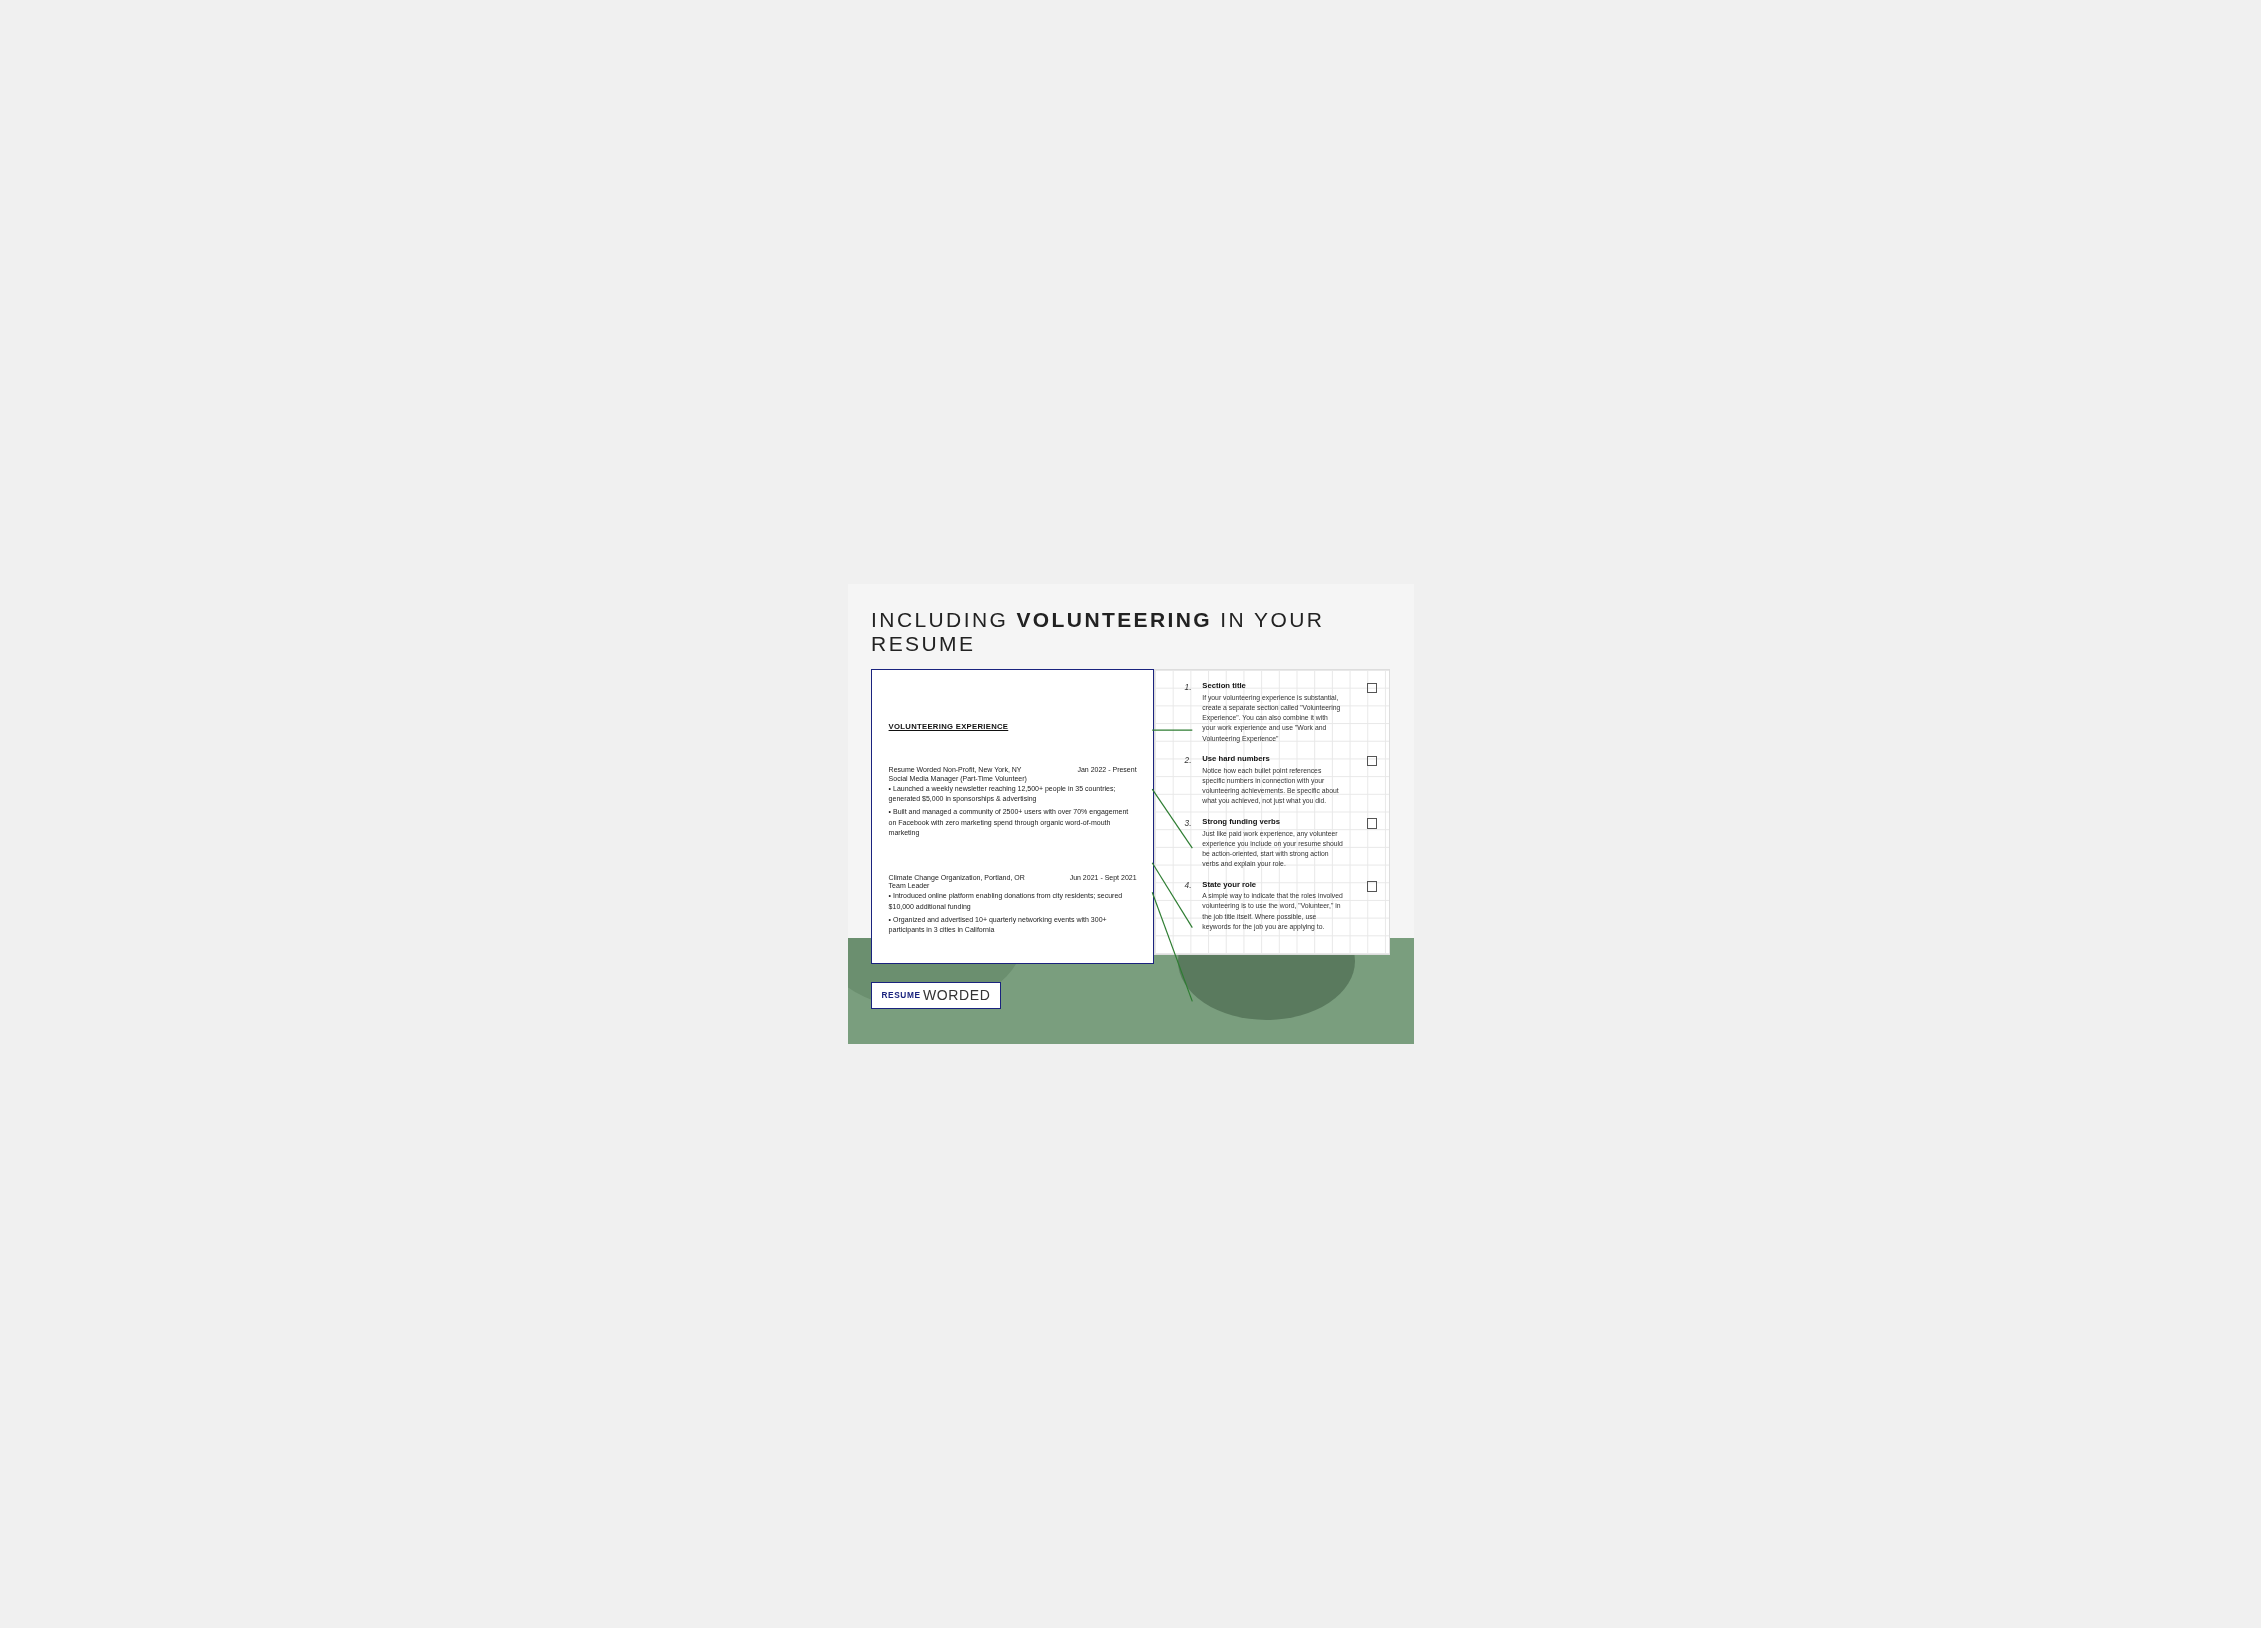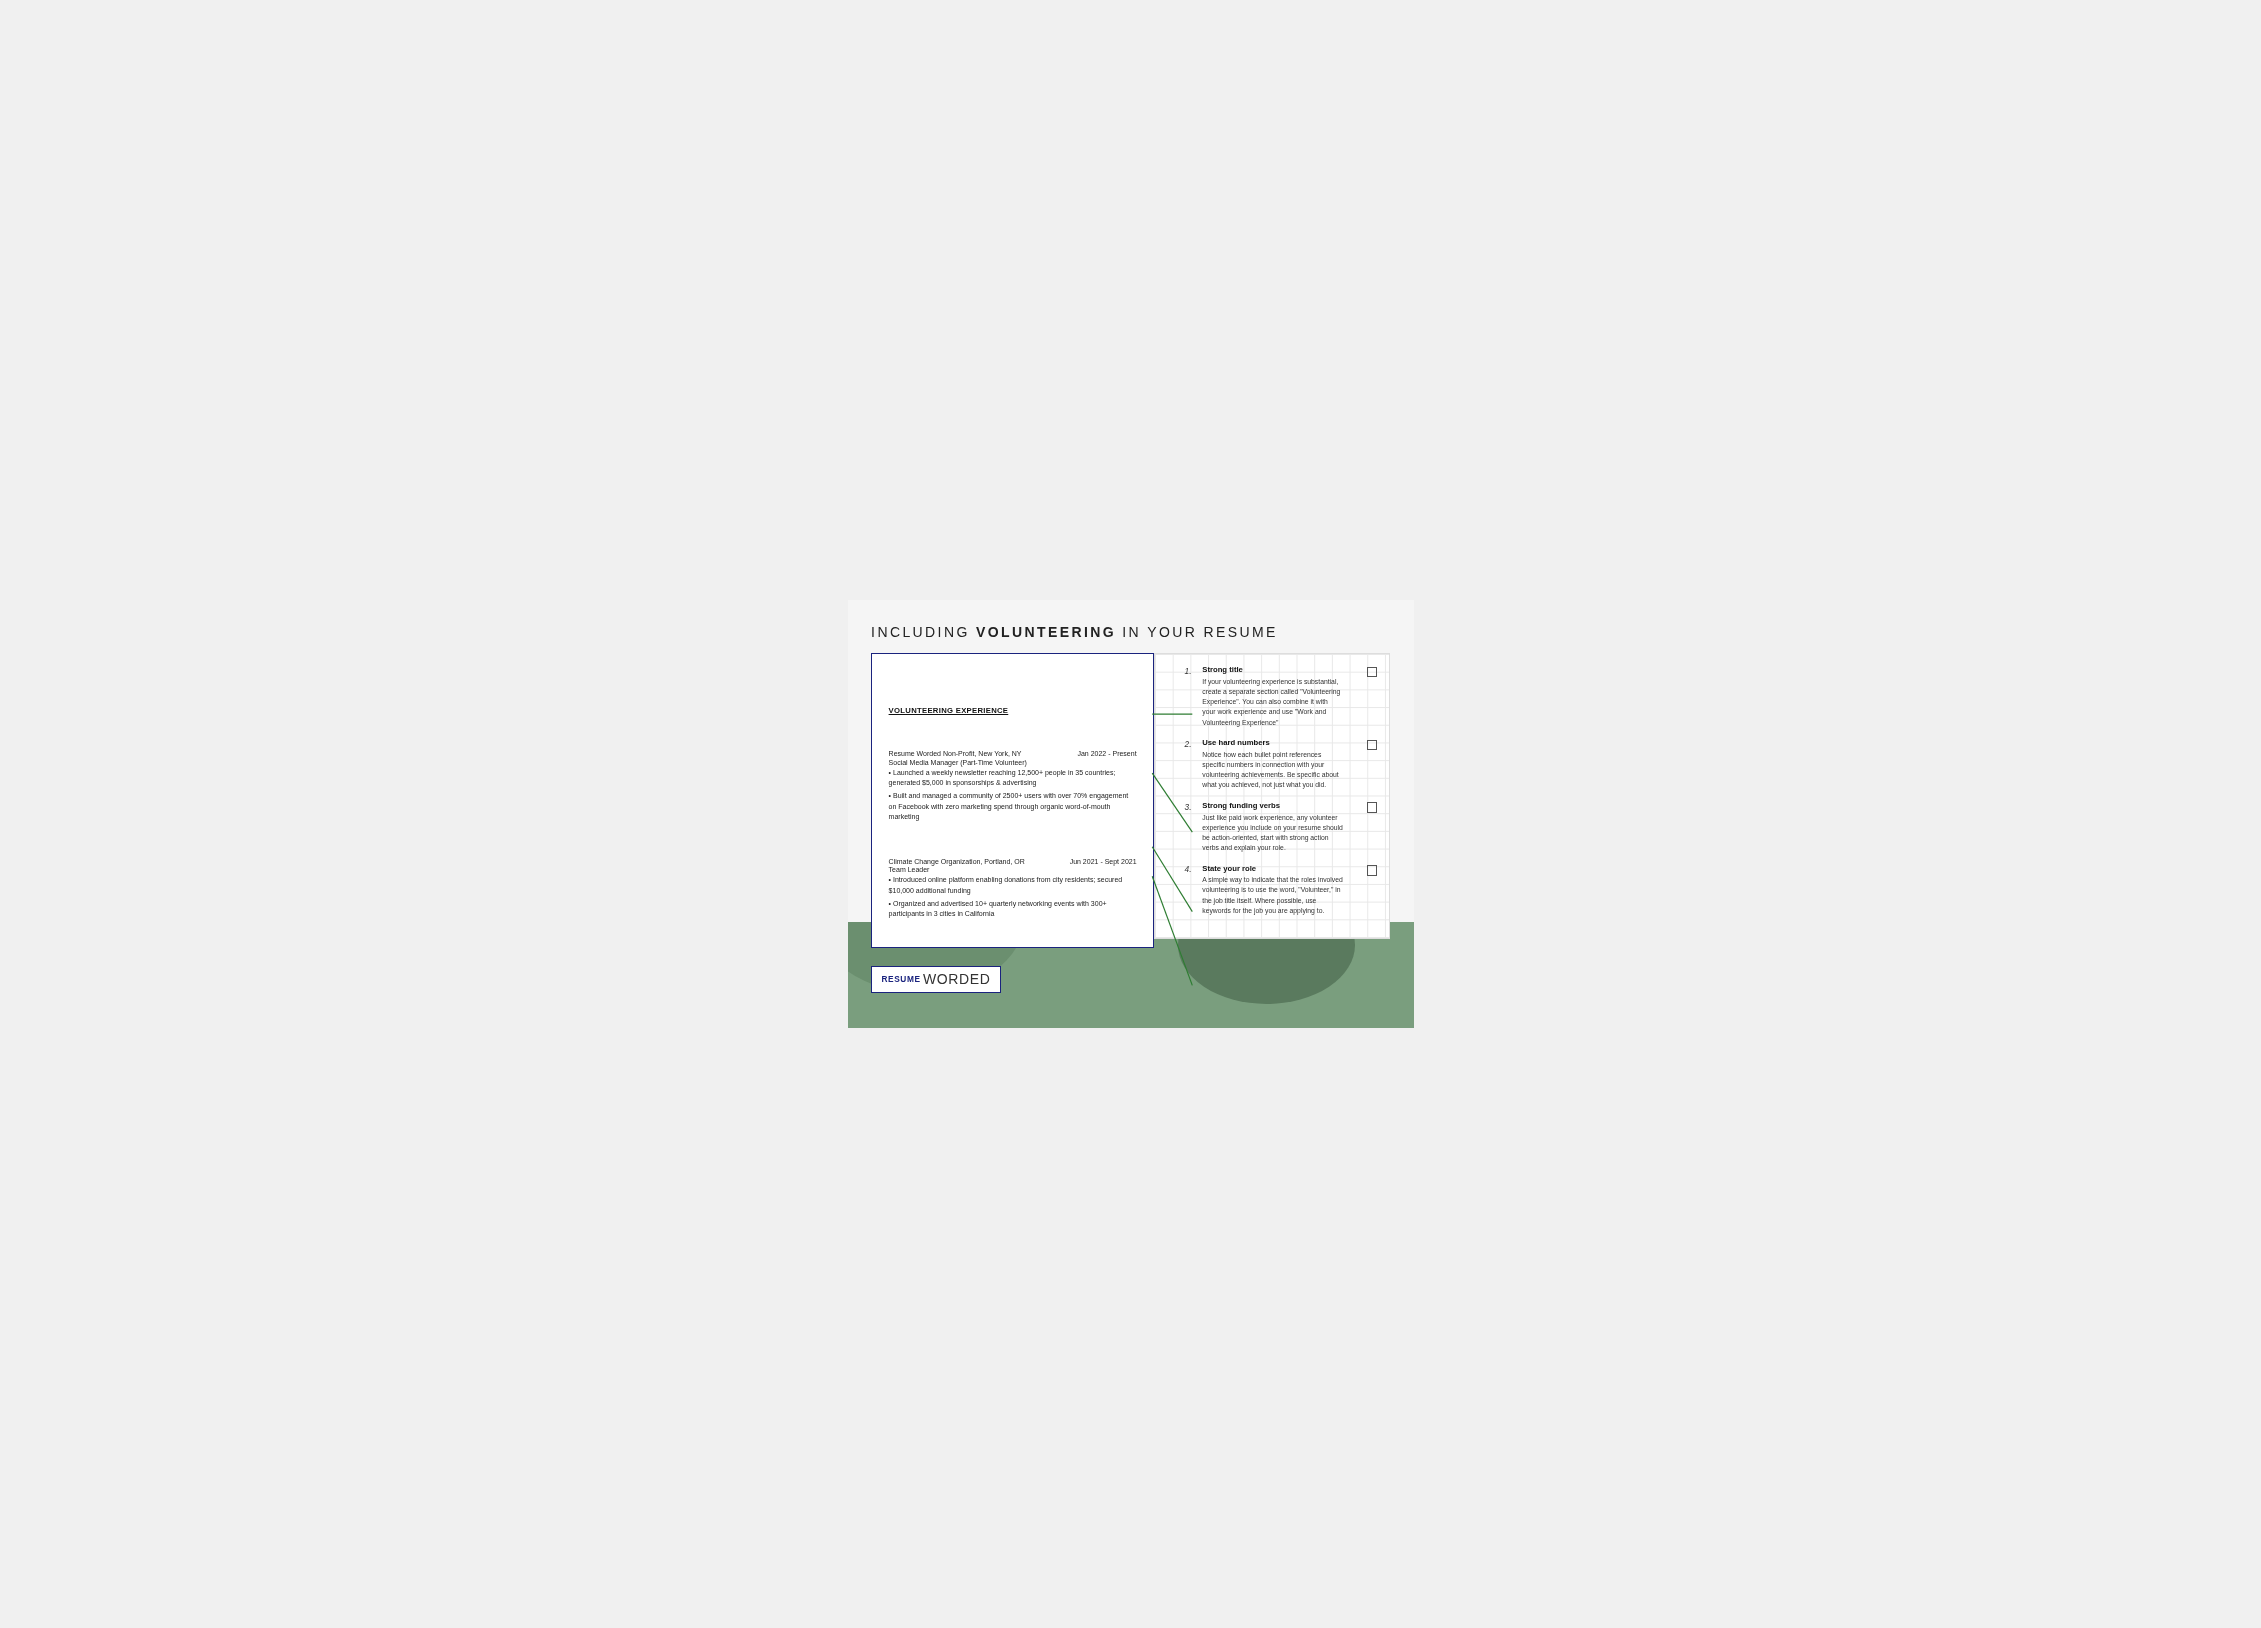--- a/index.html
+++ b/index.html
@@ -55,21 +55,21 @@
       border-radius: 50%;
     }
 
     .content-area {
       position: relative;
       z-index: 1;
     }
 
     
     .main-title {
-      font-size: 14px;
+      font-size: 21px;
       font-weight: 300;
       color: #222;
       letter-spacing: 2.4px;
       text-transform: uppercase;
       margin-bottom: 13px;
       font-family: Arial, sans-serif;
     }
 
     .main-title strong {
       font-weight: 900;
@@ -291,21 +291,21 @@
 
         <line x1="477" y1="370" x2="545" y2="555" stroke="#2e7d32" stroke-width="2"></line>
       </svg>
 
       <div class="tips-panel">
         <div class="tips-panel-inner">
 
           <div class="tip-item">
             <span class="tip-number">1.</span>
             <div class="tip-content">
-              <div class="tip-title">Strong title</div>
+              <div class="tip-title">Section title</div>
               <div class="tip-text">If your volunteering experience is substantial, create a separate section called "Volunteering Experience". You can also combine it with your work experience and use "Work and Volunteering Experience"</div>
             </div>
             <div class="tip-checkbox"></div>
           </div>
 
           <div class="tip-item">
             <span class="tip-number">2.</span>
             <div class="tip-content">
               <div class="tip-title">Use hard numbers</div>
               <div class="tip-text">Notice how each bullet point references specific numbers in connection with your volunteering achievements. Be specific about what you achieved, not just what you did.</div>

